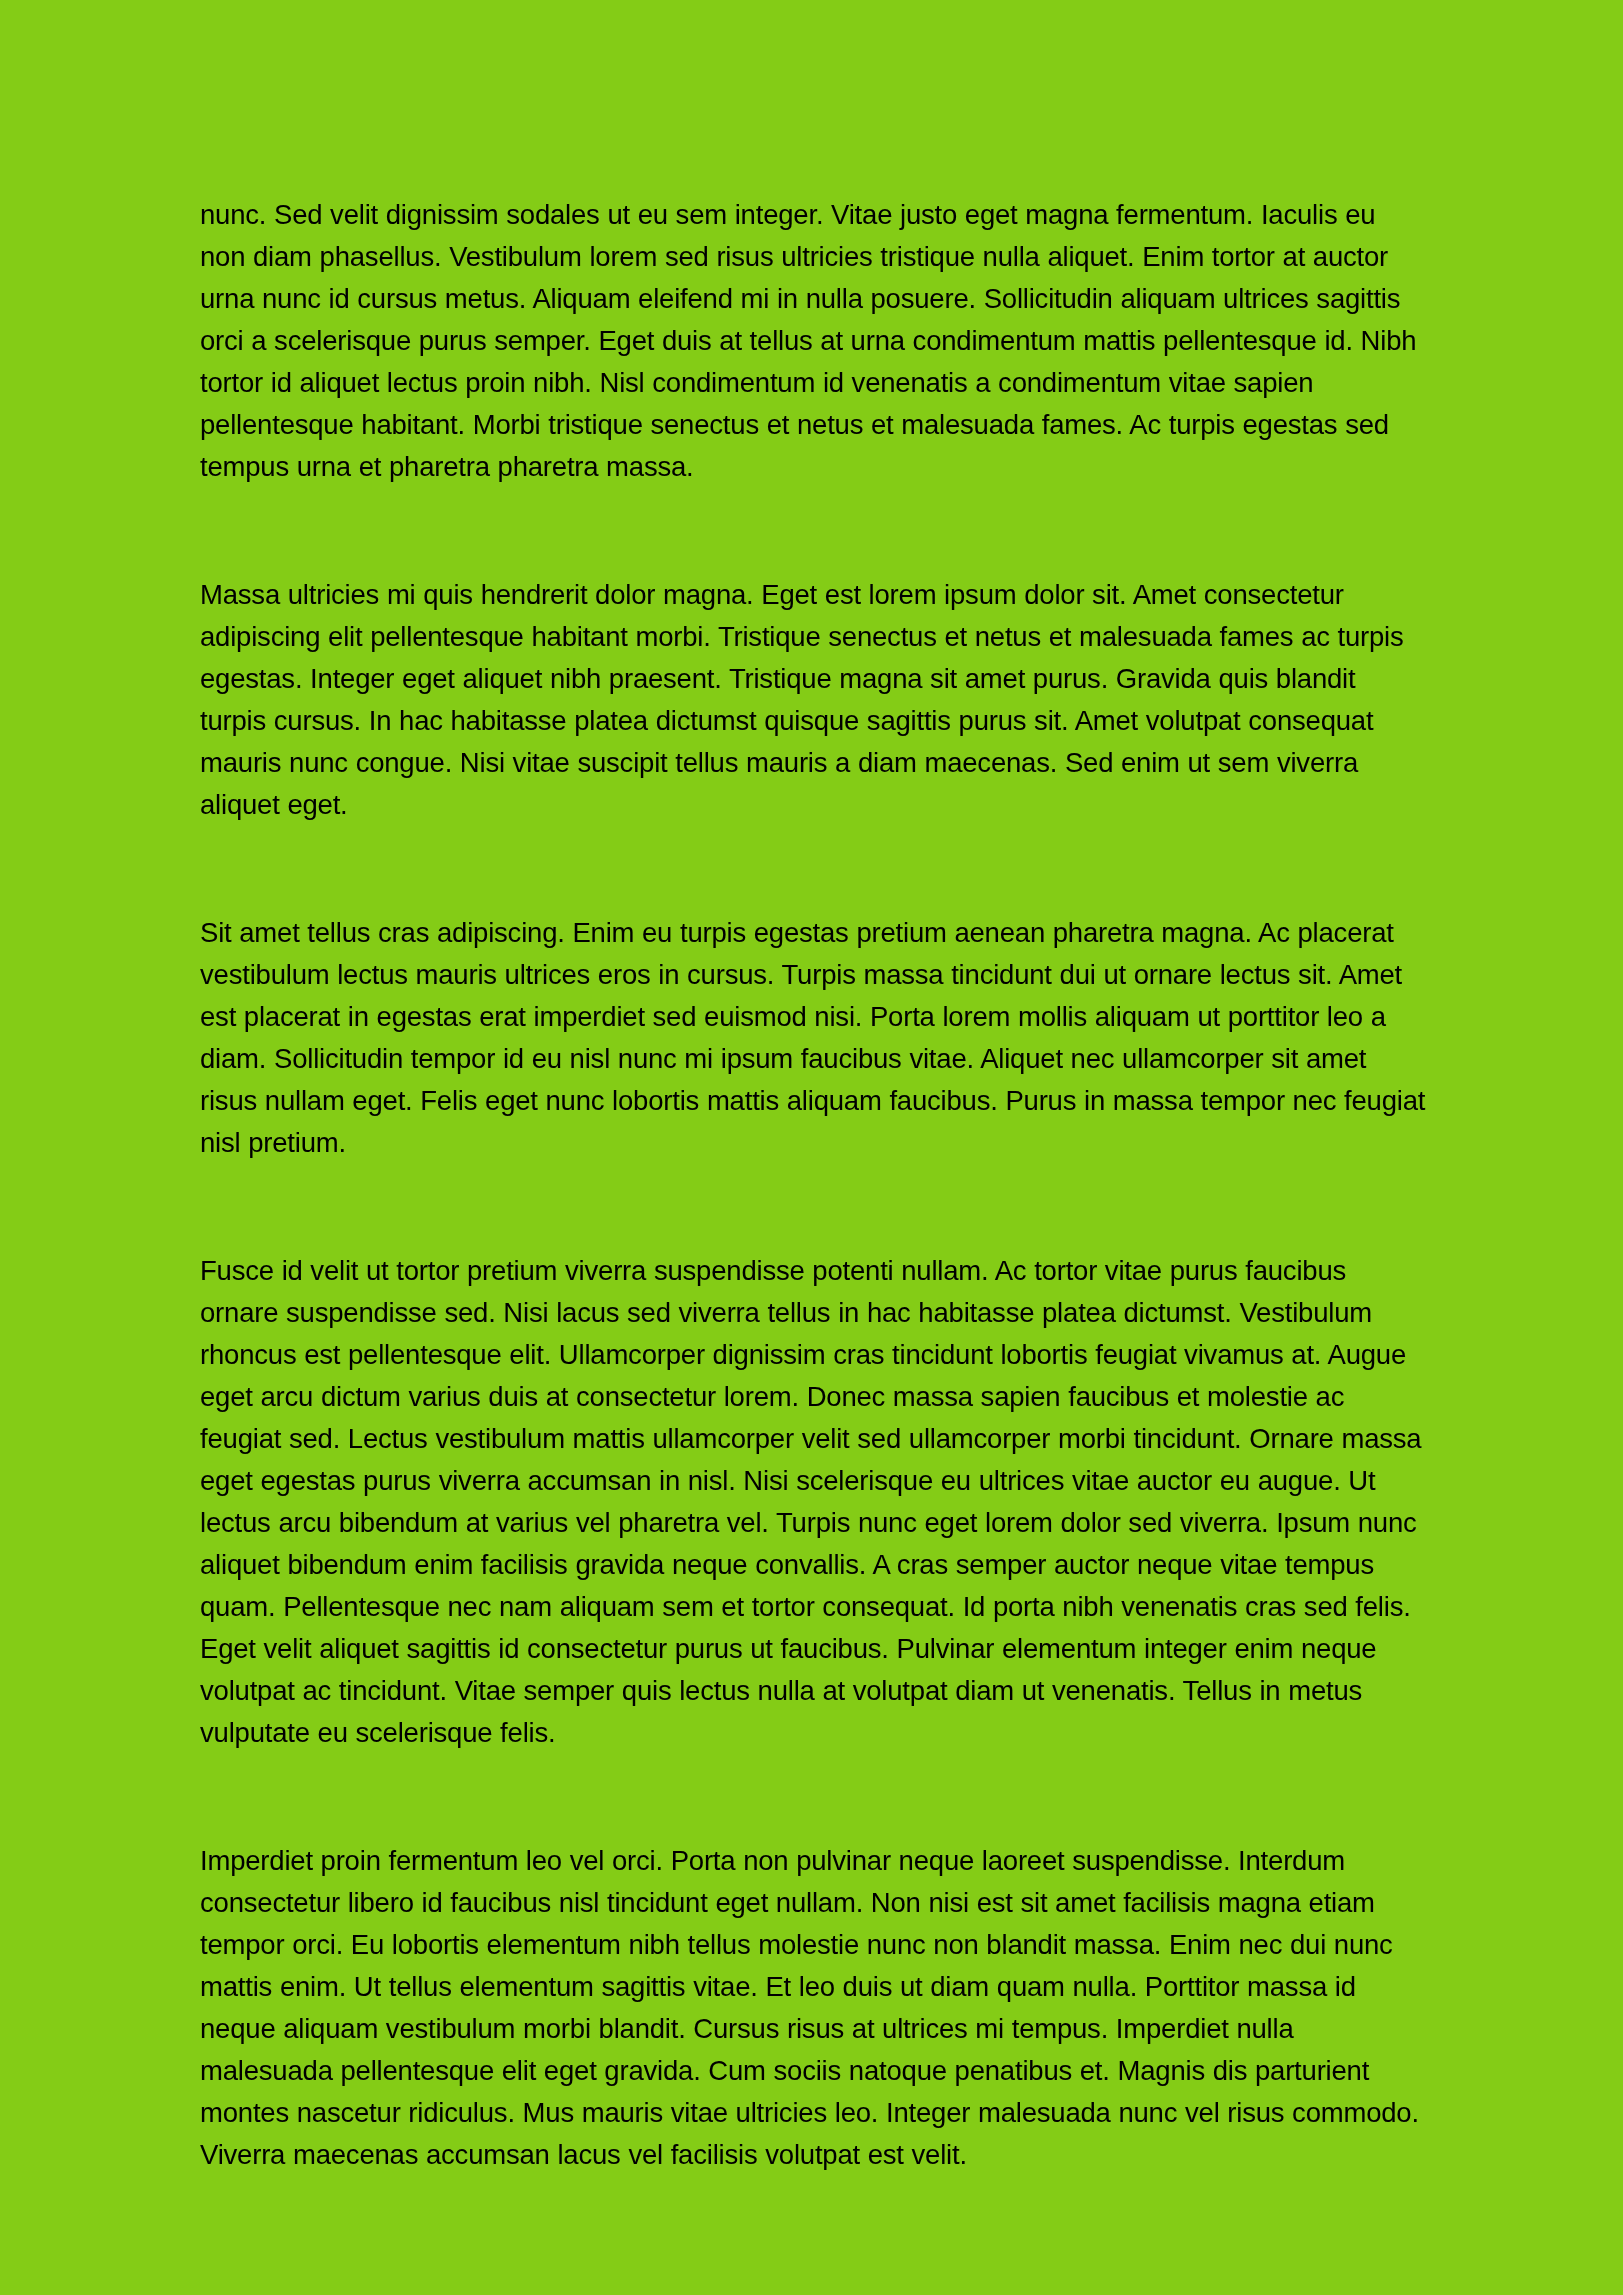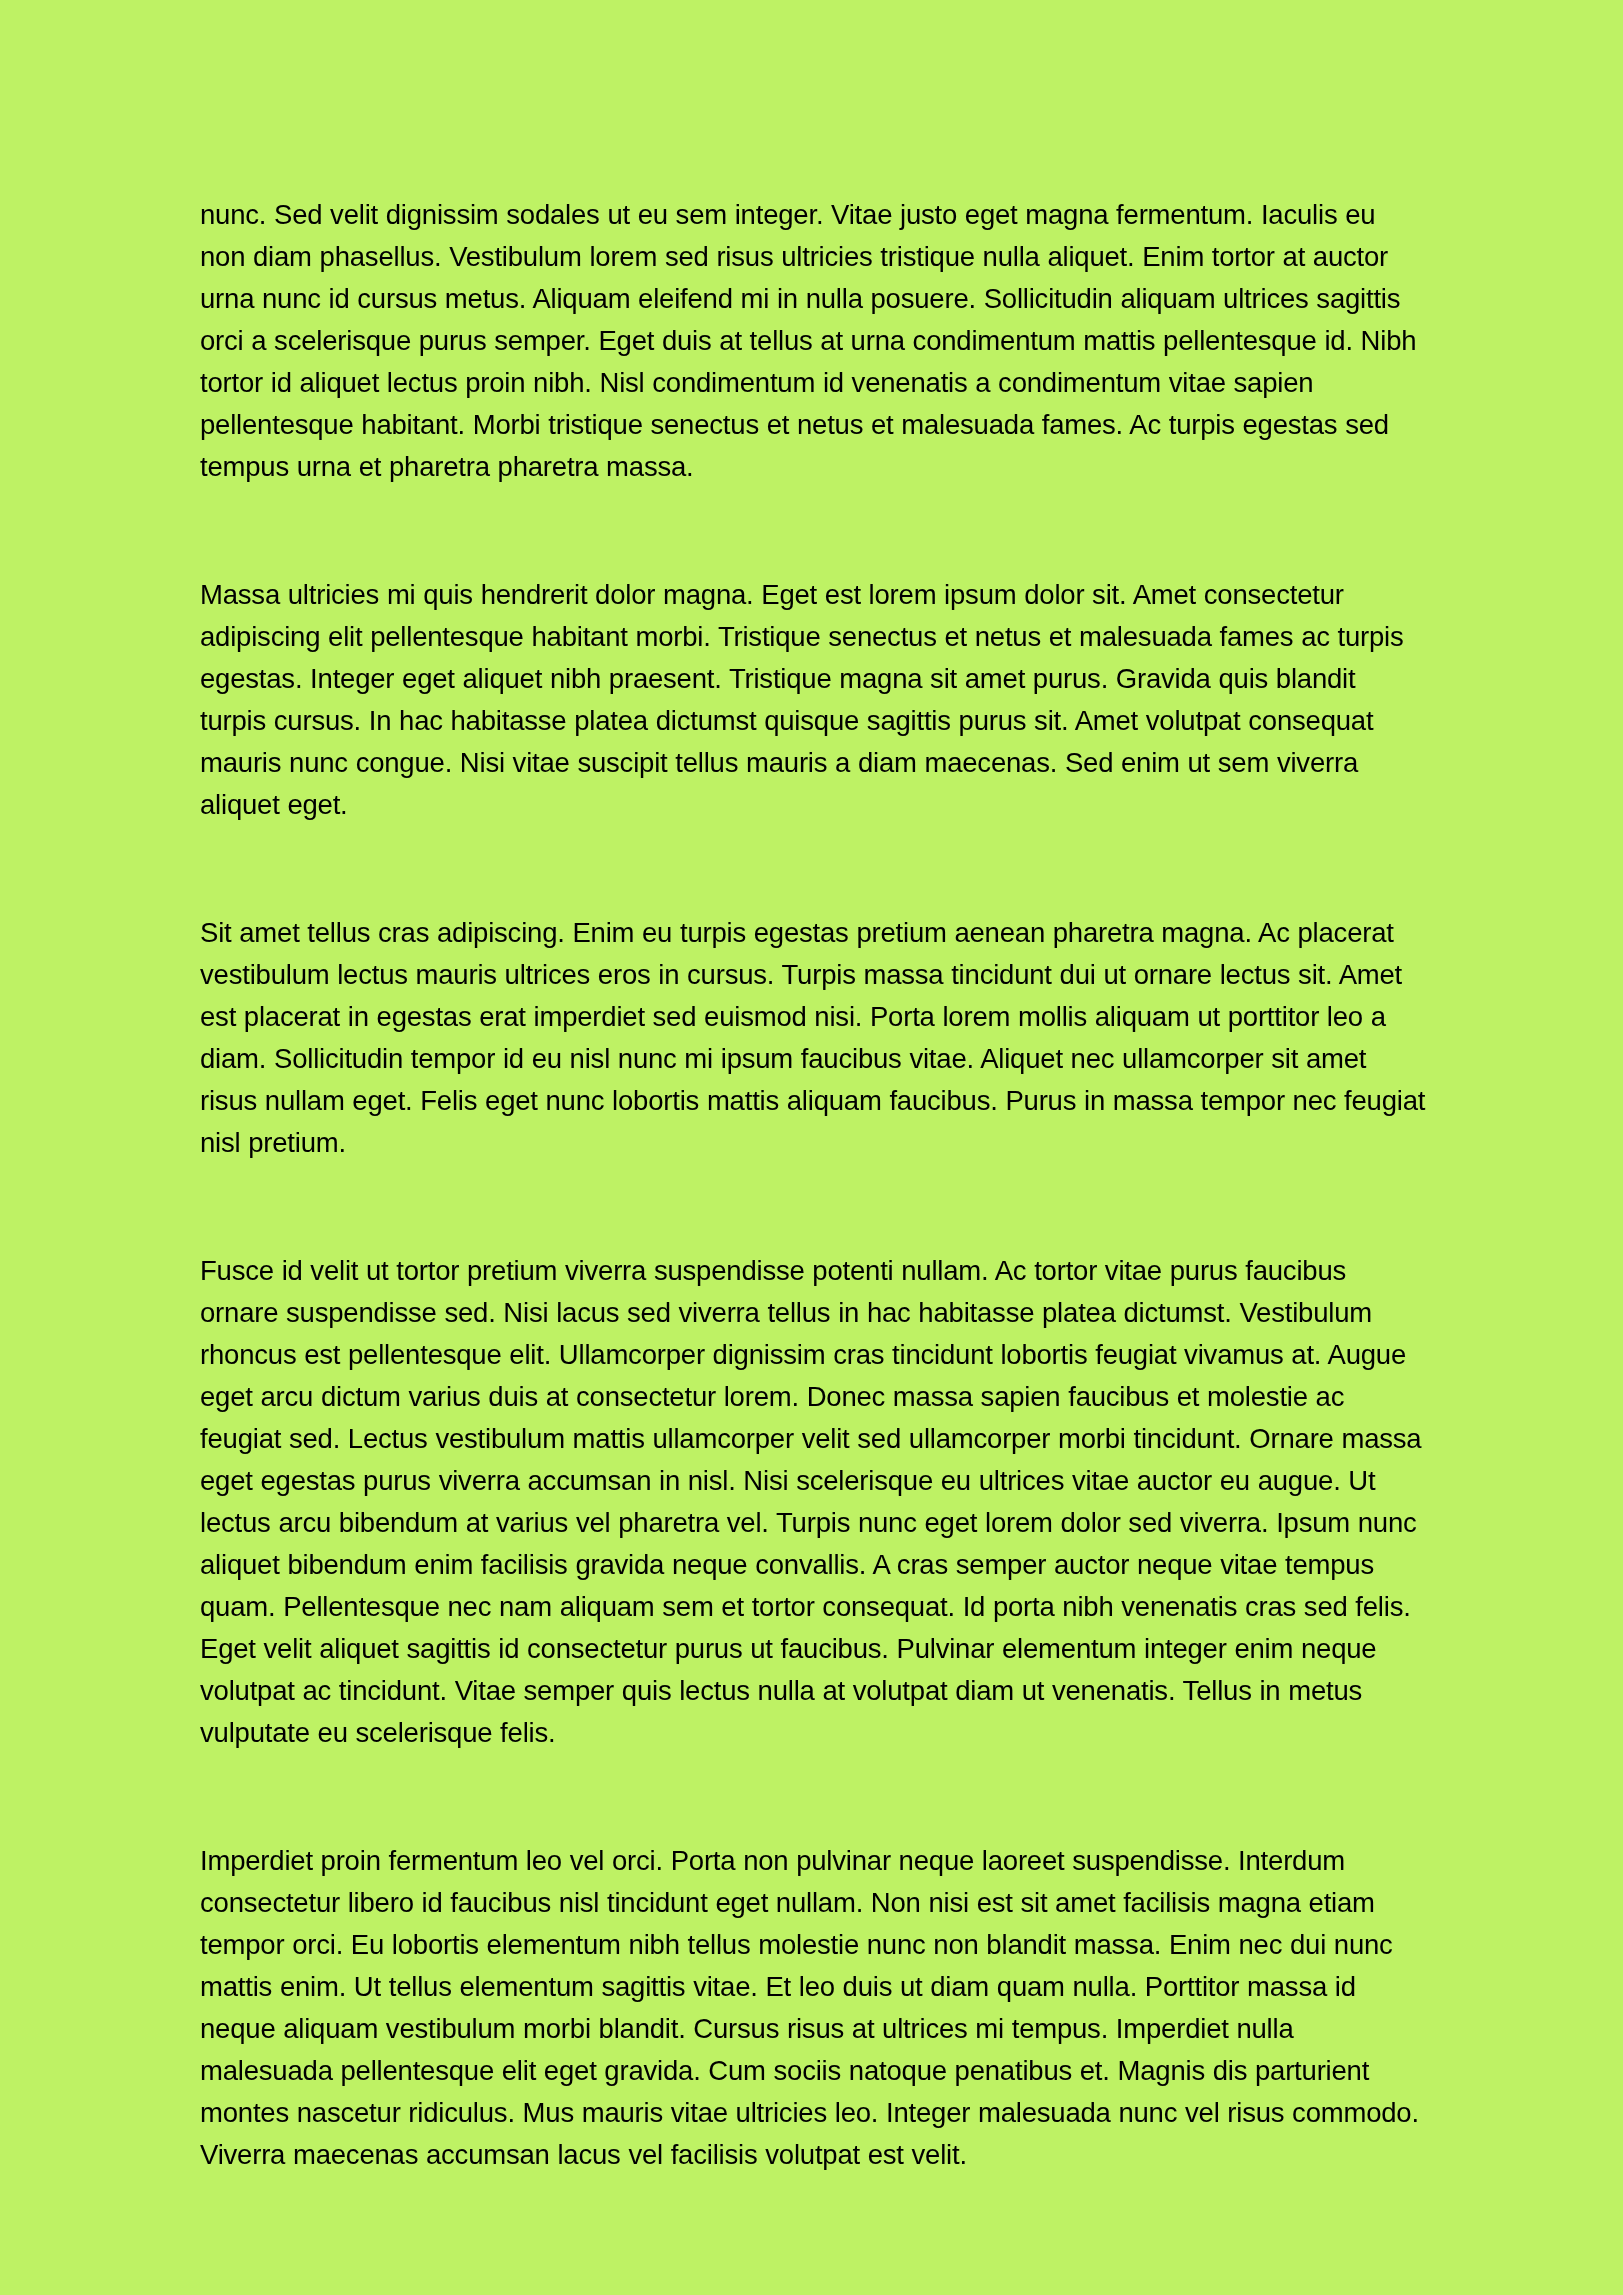--- a/index.html
+++ b/index.html
@@ -9,21 +9,21 @@
   }
   body {
     width: 1623px;
     height: 2295px;
     overflow: hidden;
   }
   .page {
     box-sizing: border-box;
     width: 1623px;
     height: 2295px;
-    background: #bef264;
+    background: #84cc16;
     padding: 194px 196px 0 200px;
     color: #000000;
     font-family: "Liberation Sans", sans-serif;
     font-size: 27.5px;
     line-height: 42px;
     letter-spacing: -0.2px;
     text-align: left;
   }
   .page p {
     margin: 0 0 86px 0;

